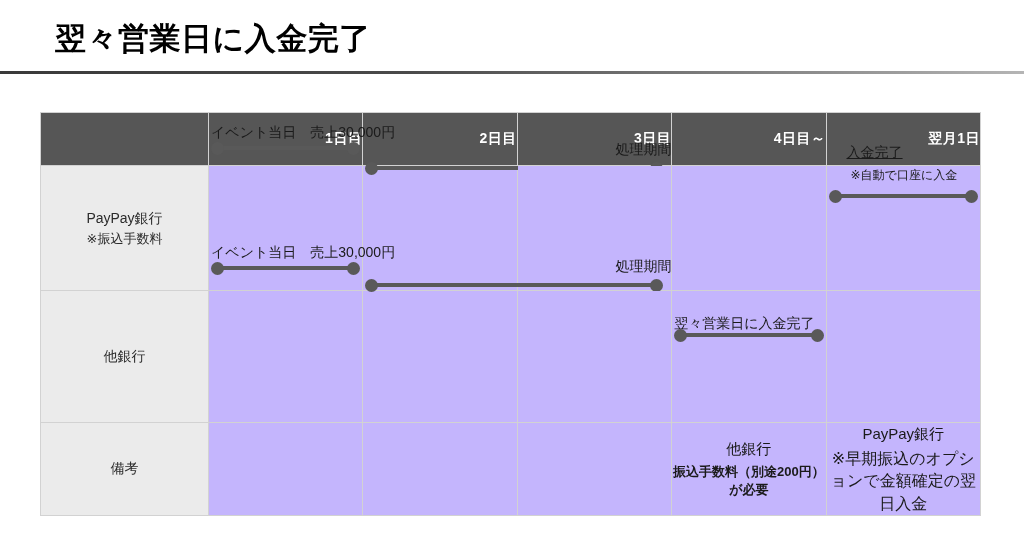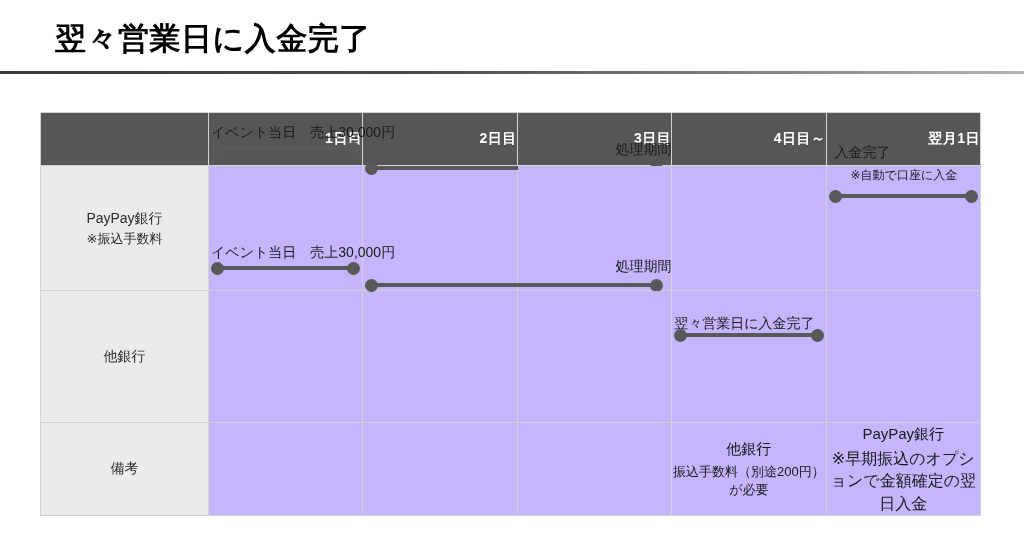--- a/index.html
+++ b/index.html
@@ -191,21 +191,21 @@
 
         <td class="body-cell">
           <div class="bar-label center" style="left:0; width:308px; top:-25px;">処理期間</div>
           <div class="bar" style="left:5px; width:292px; top:0px;"></div>
         </td>
 
         <td class="body-cell"></td>
         <td class="body-cell"></td>
 
         <td class="body-cell">
-          <div class="bar-label" style="left:8px; top:-22px;">入金完了</div>
+          <div class="bar-label" style="left:20px; top:-22px;text-decoration:underline;">入金完了</div>
           <div class="bar-label small" style="left:24px; top:2px;">※自動で口座に入金</div>
           <div class="bar" style="left:5px; right:5px; top:28px;"></div>
         </td>
       </tr>
 
       <tr class="r-other">
         <td class="rowlabel">
           <span>他銀行</span>
         </td>
 
@@ -233,21 +233,21 @@
         <td class="rowlabel">
           <span>備考</span>
         </td>
 
         <td class="body-cell"></td>
         <td class="body-cell"></td>
         <td class="body-cell"></td>
 
         <td class="body-cell note-cell">
           <span class="note-title">他銀行</span>
-          <span class="note-sub" style="font-size:13px;">振込手数料（別途200円）が必要</span>
+          <span class="note-sub" style="font-size:13px;font-weight:bold;">振込手数料（別途200円）が必要</span>
         </td>
 
         <td class="body-cell note-cell">
           <span class="note-title">PayPay銀行</span>
           <span class="note-sub">※早期振込のオプションで金額確定の翌日入金</span>
         </td>
       </tr>
 
     </tbody>
   </table>

